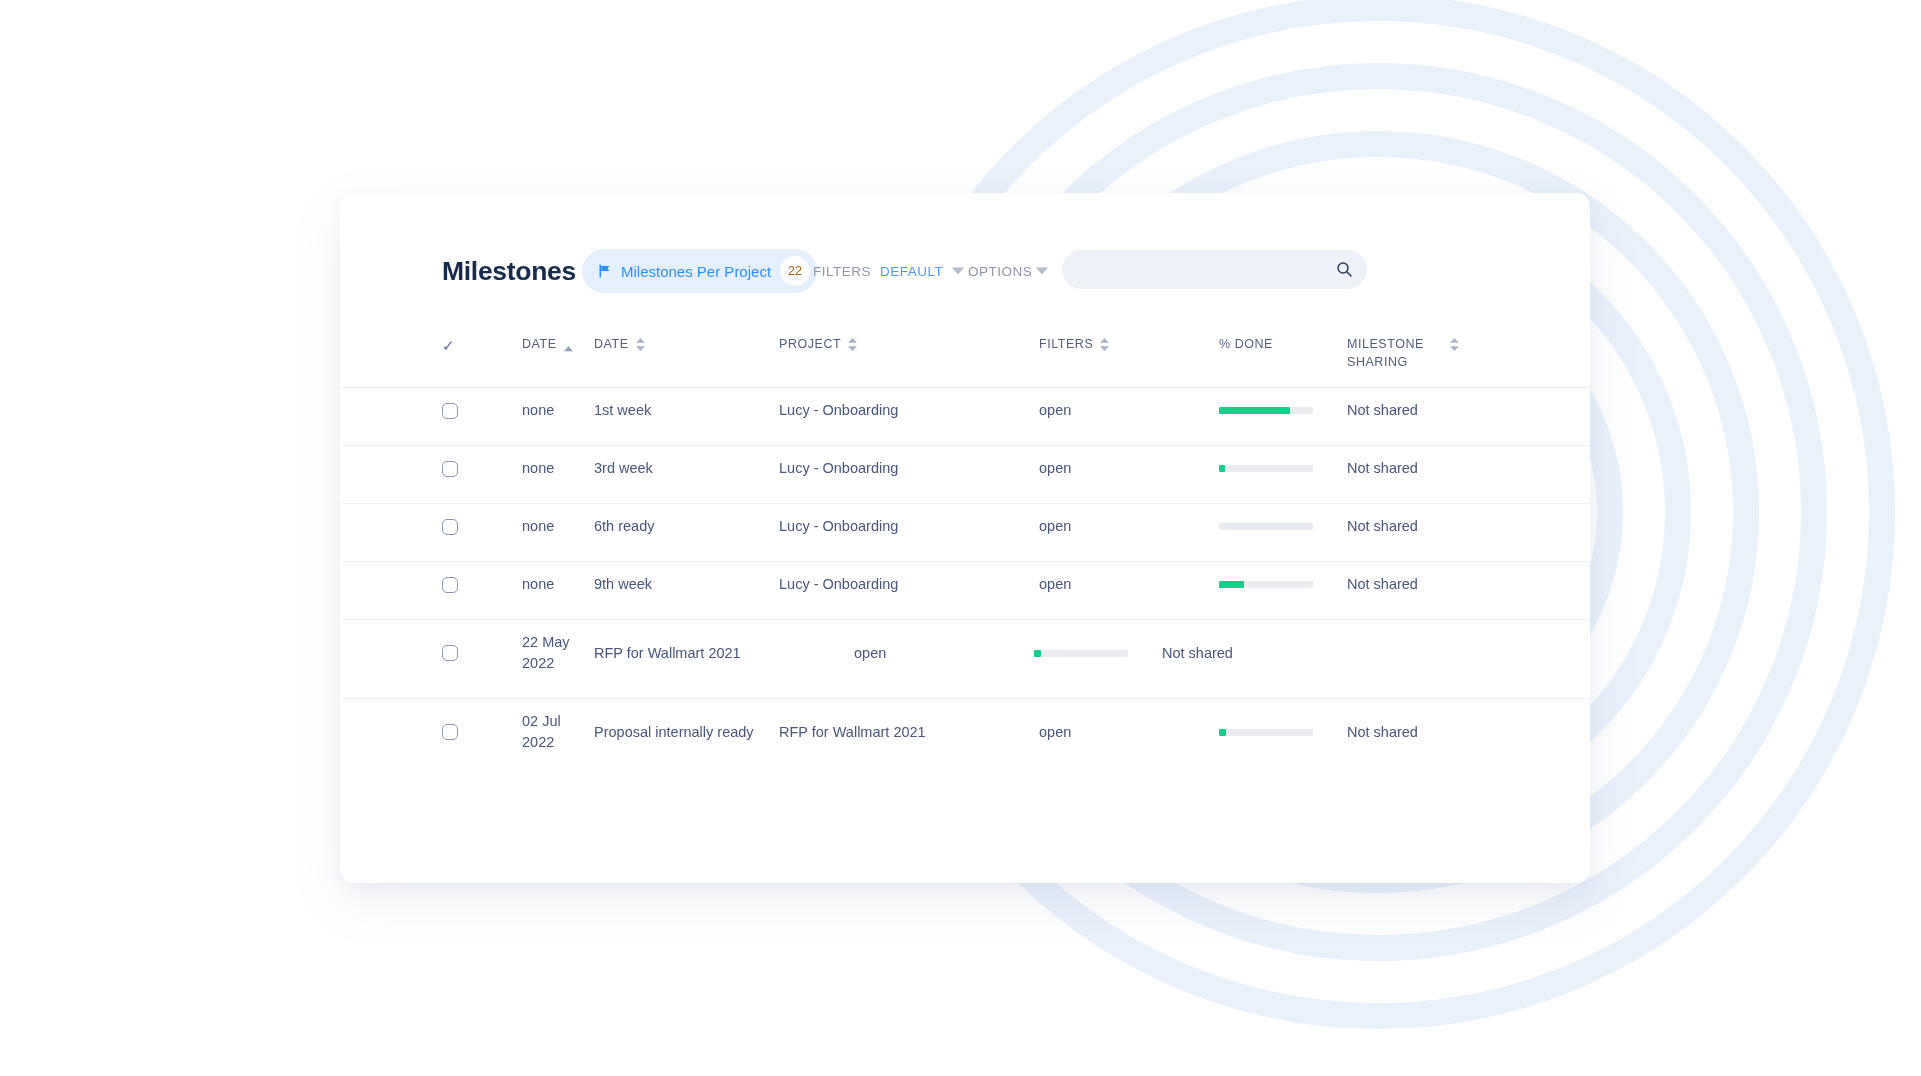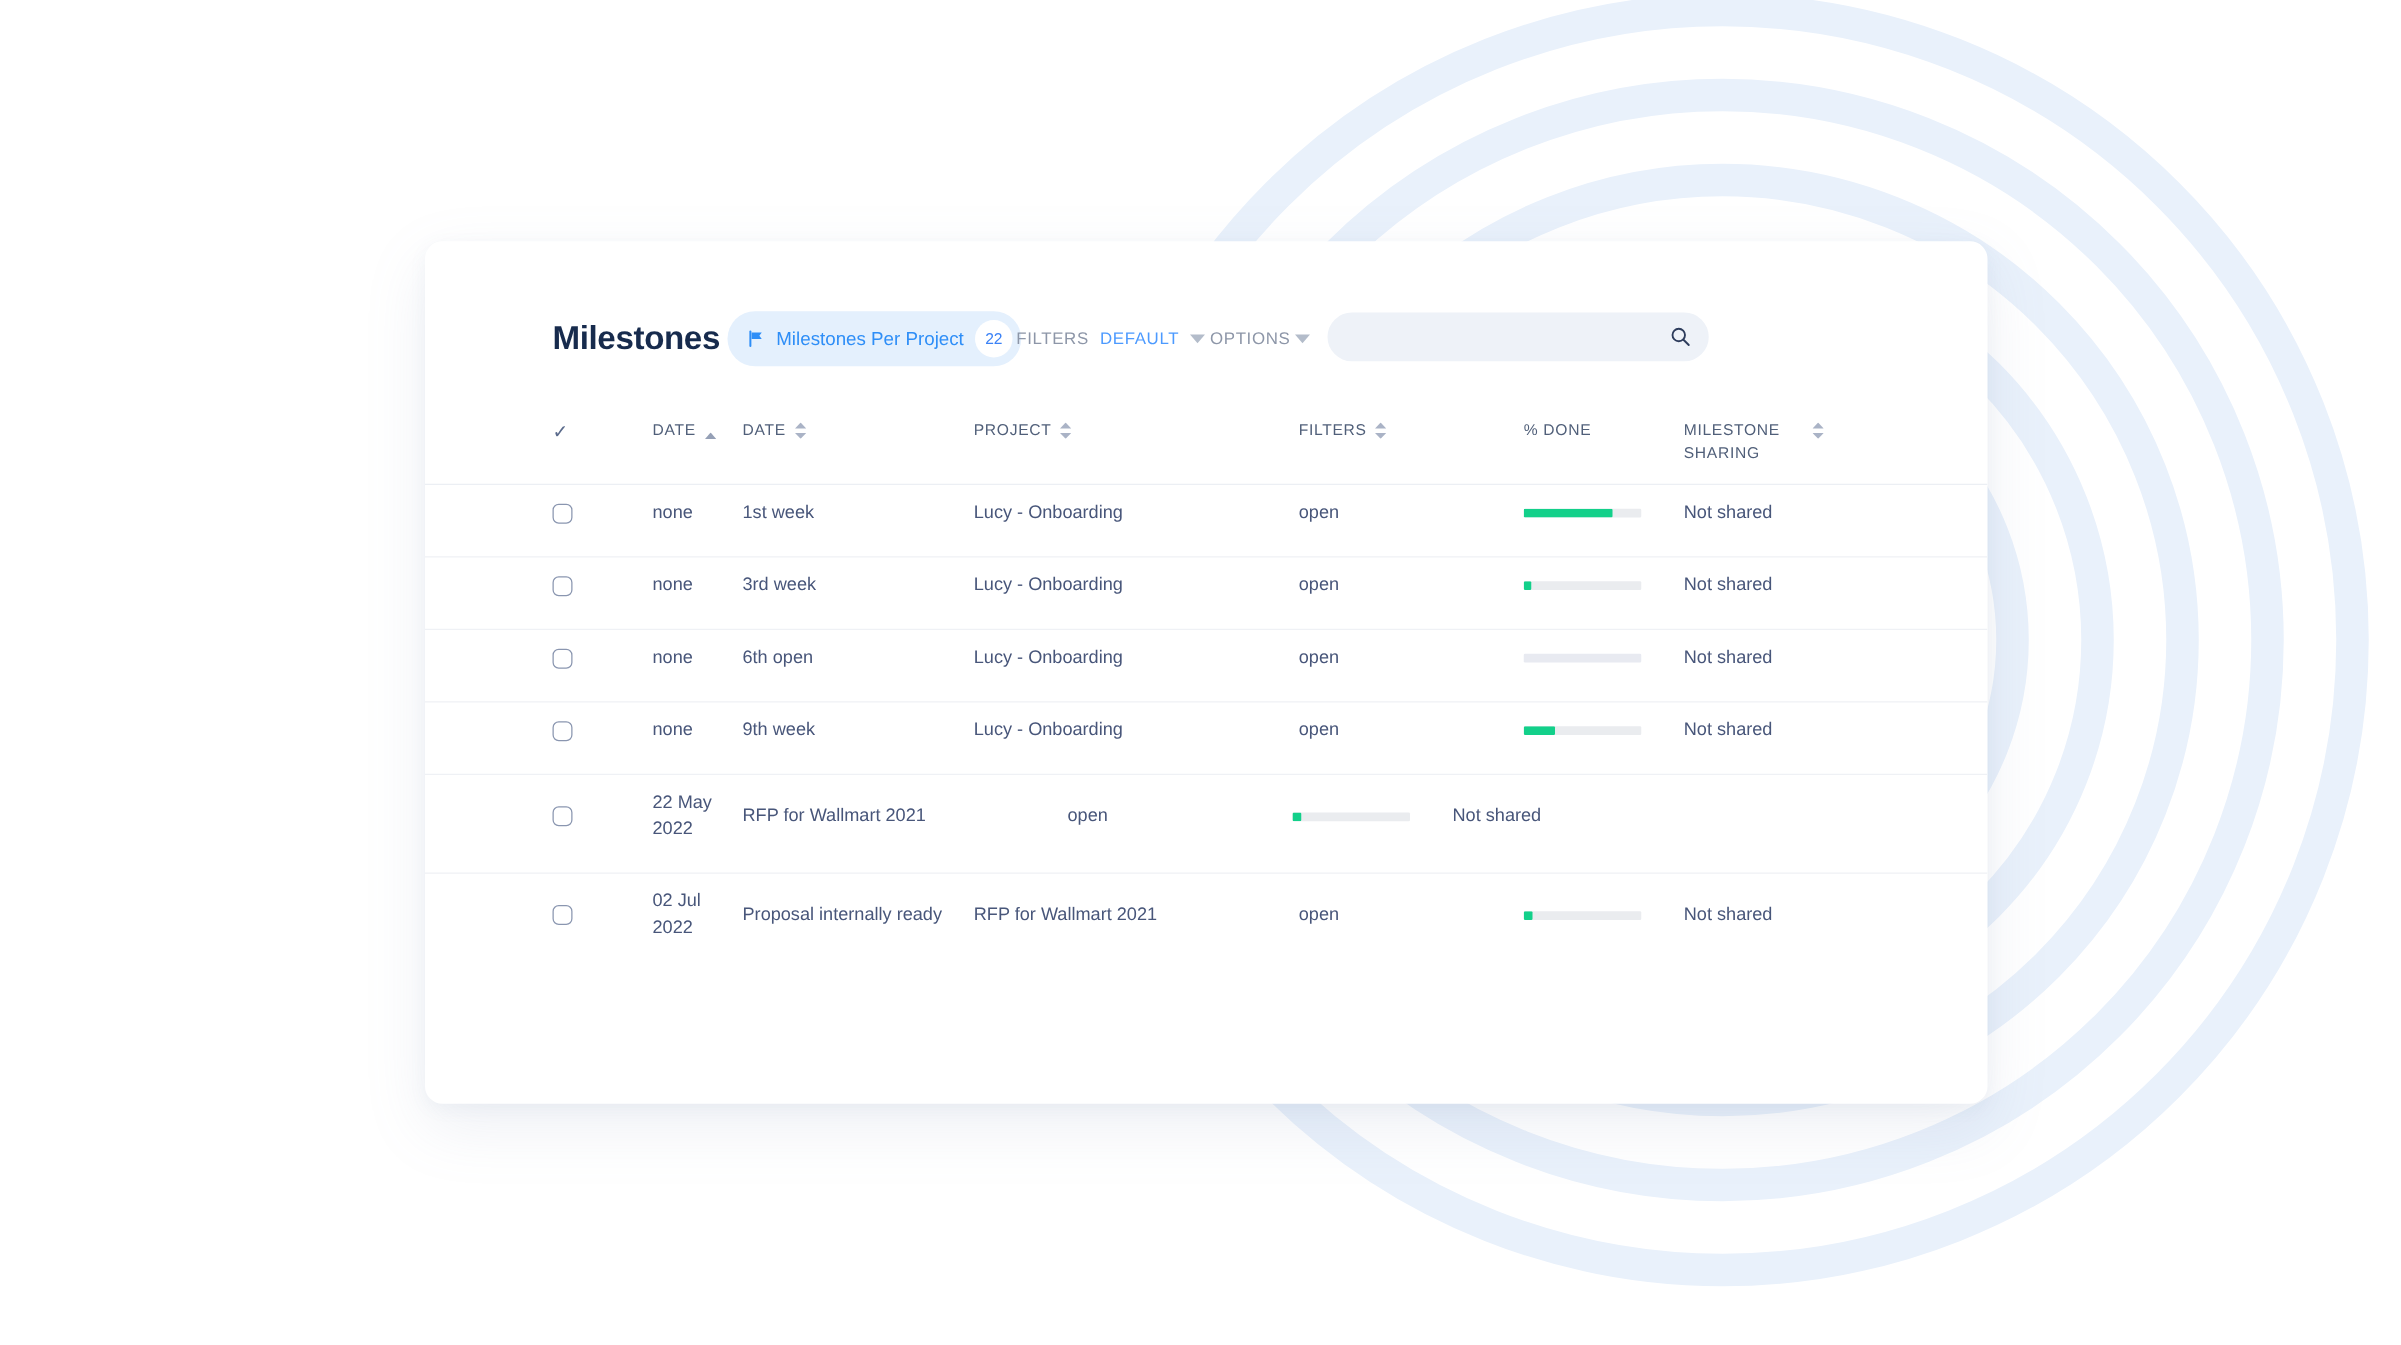--- a/index.html
+++ b/index.html
@@ -59,21 +59,21 @@
     display:flex;align-items:center;
     padding:0 7px 0 16px;
     gap:9px;
     cursor:pointer;
   }
   #view-pill .flag{display:flex;align-items:center;}
   #view-pill .lbl{
     font-size:15px;color:#2e8ef7;white-space:nowrap;
   }
   #view-pill .badge{
-    background:#ffffff;color:#3b82f6;
+    background:#ffffff;color:#a16207;
     font-size:12.5px;
     min-width:30px;height:30px;
     border-radius:15px;
     display:flex;align-items:center;justify-content:center;
     padding:0 5px;box-sizing:border-box;text-align:center;
   }
 
   #filters-group{
     position:absolute;left:473px;top:78px;
     transform:translateY(-50%);
@@ -339,21 +339,21 @@
               <div class="bar-fill" style="width: 6%;"></div>
             </div>
           </div>
           <div class="td c-share">Not shared</div>
         </div>
         <div class="tr">
           <div class="td c-check">
             <div class="checkbox"></div>
           </div>
           <div class="td c-date">none</div>
-          <div class="td c-name">6th open</div>
+          <div class="td c-name">6th ready</div>
           <div class="td c-proj">Lucy - Onboarding</div>
           <div class="td c-stat">open</div>
           <div class="td c-done">
             <div class="bar-track empty">
               <div class="bar-fill" style="width: 0%;"></div>
             </div>
           </div>
           <div class="td c-share">Not shared</div>
         </div>
         <div class="tr">

